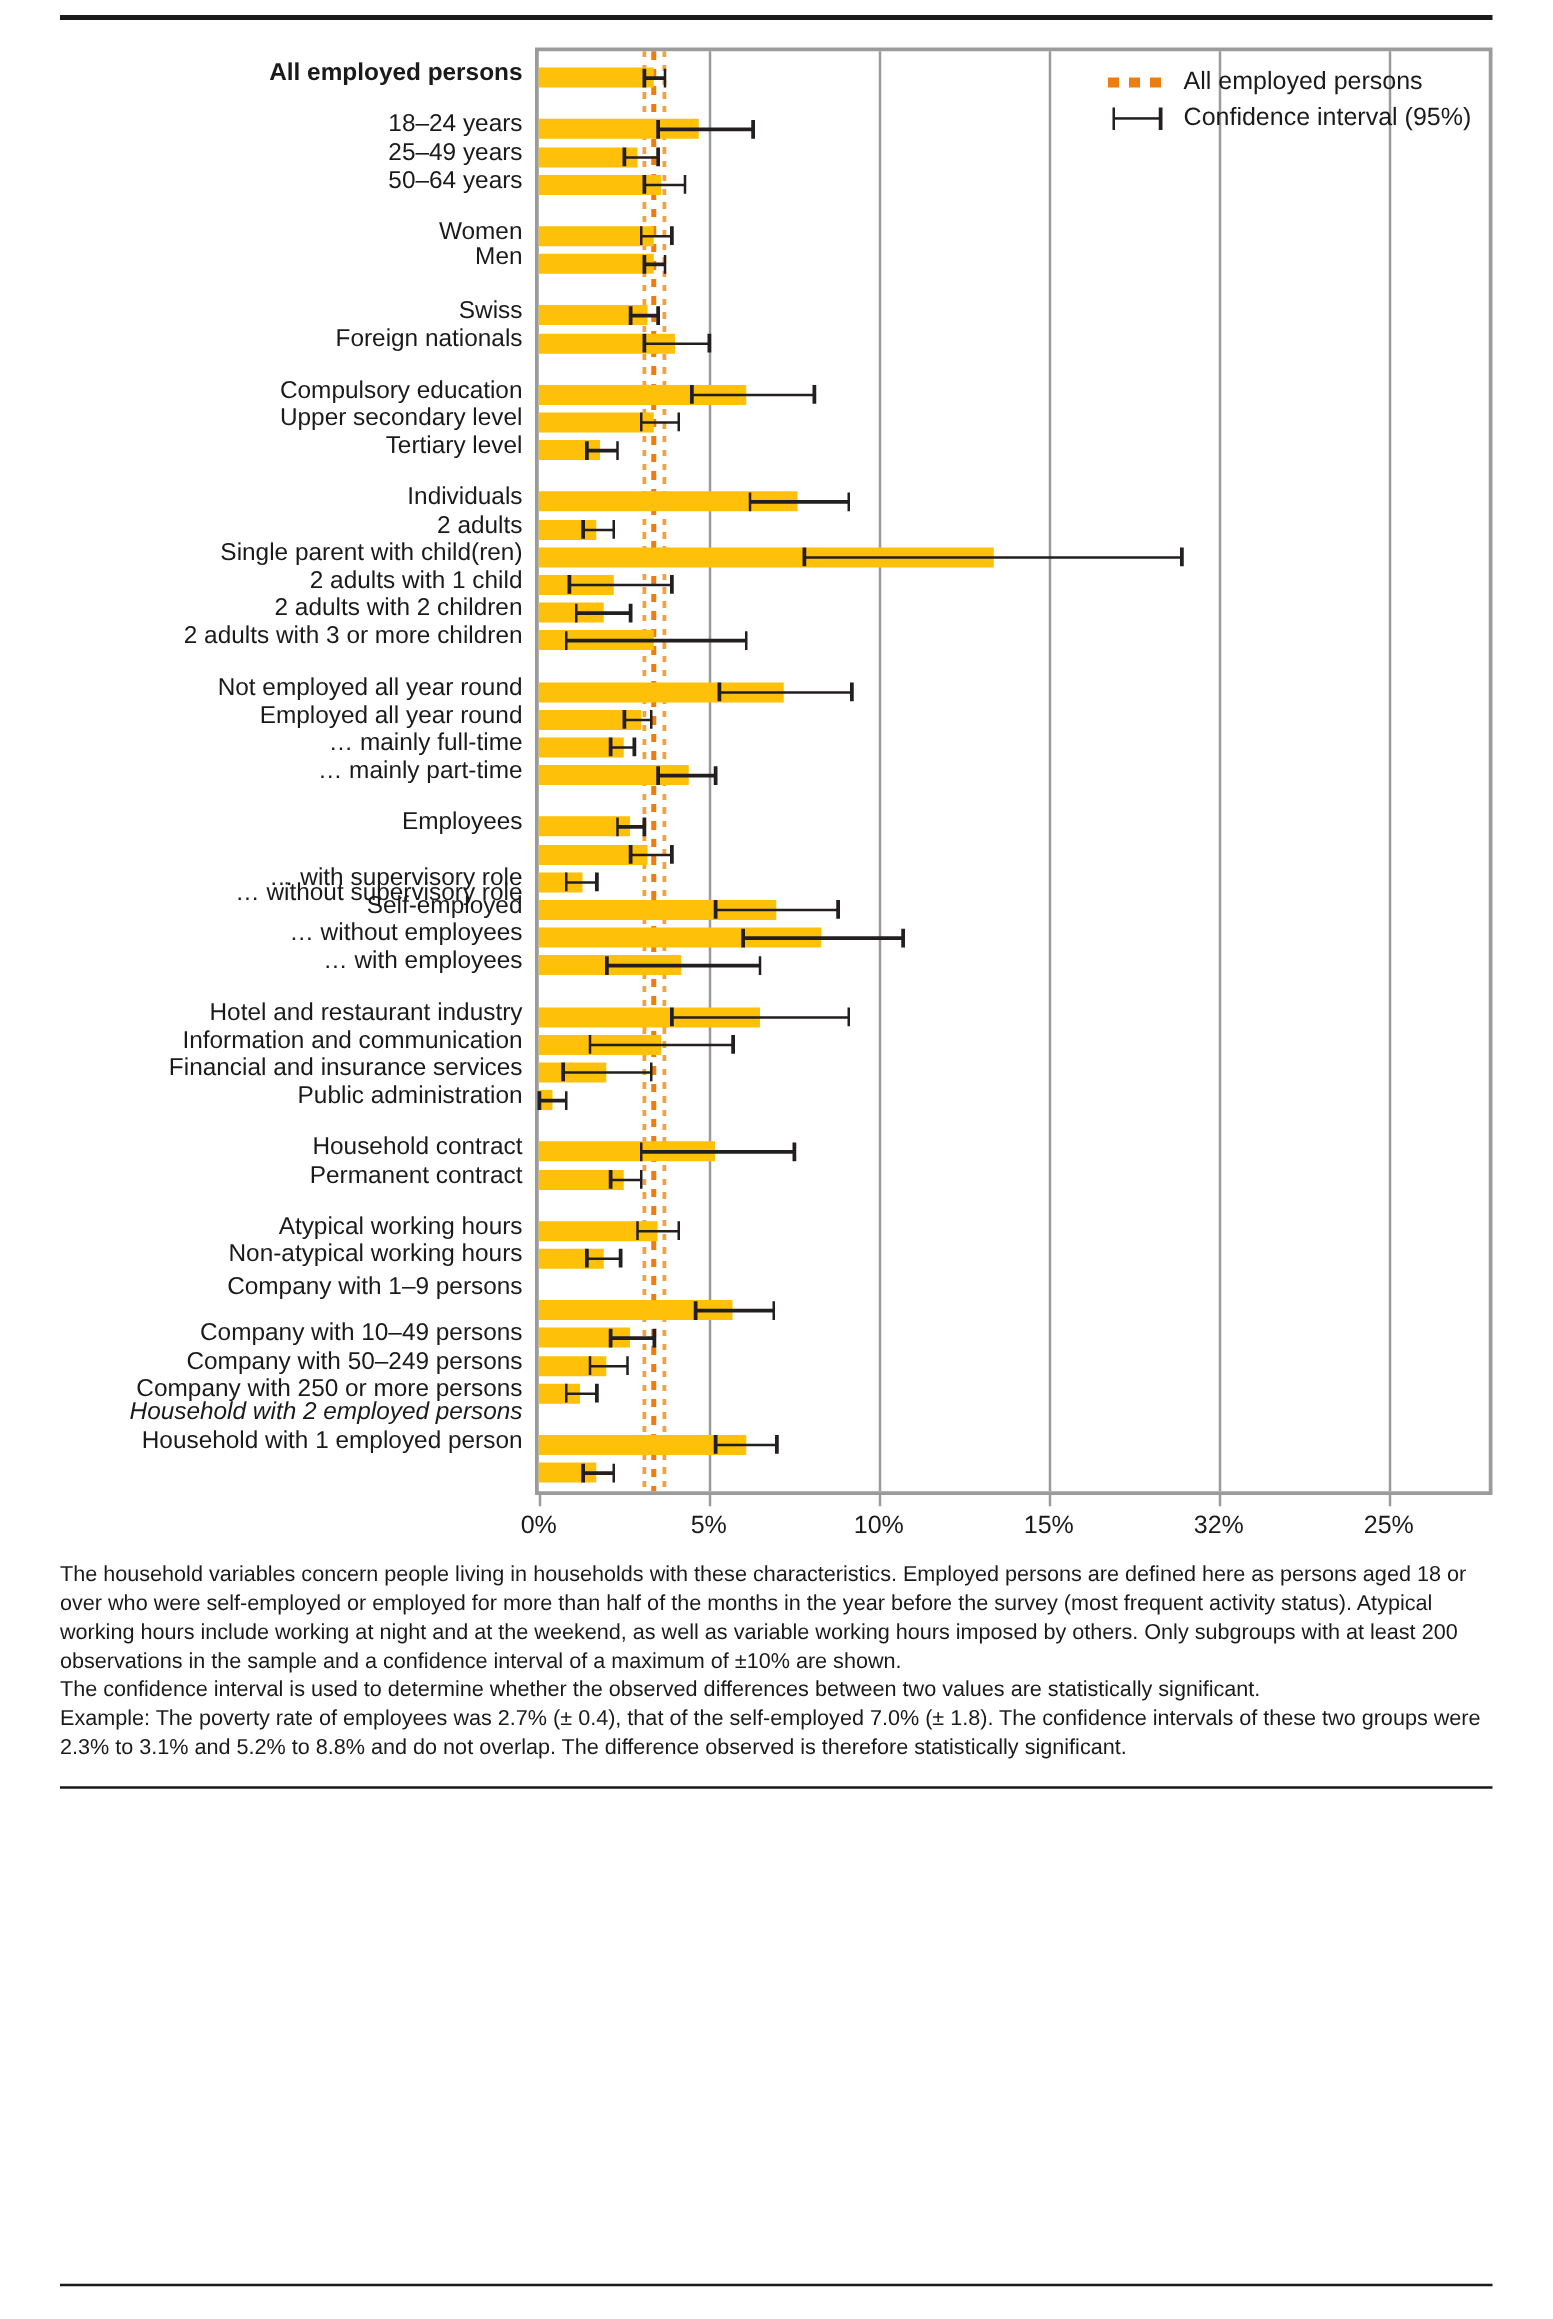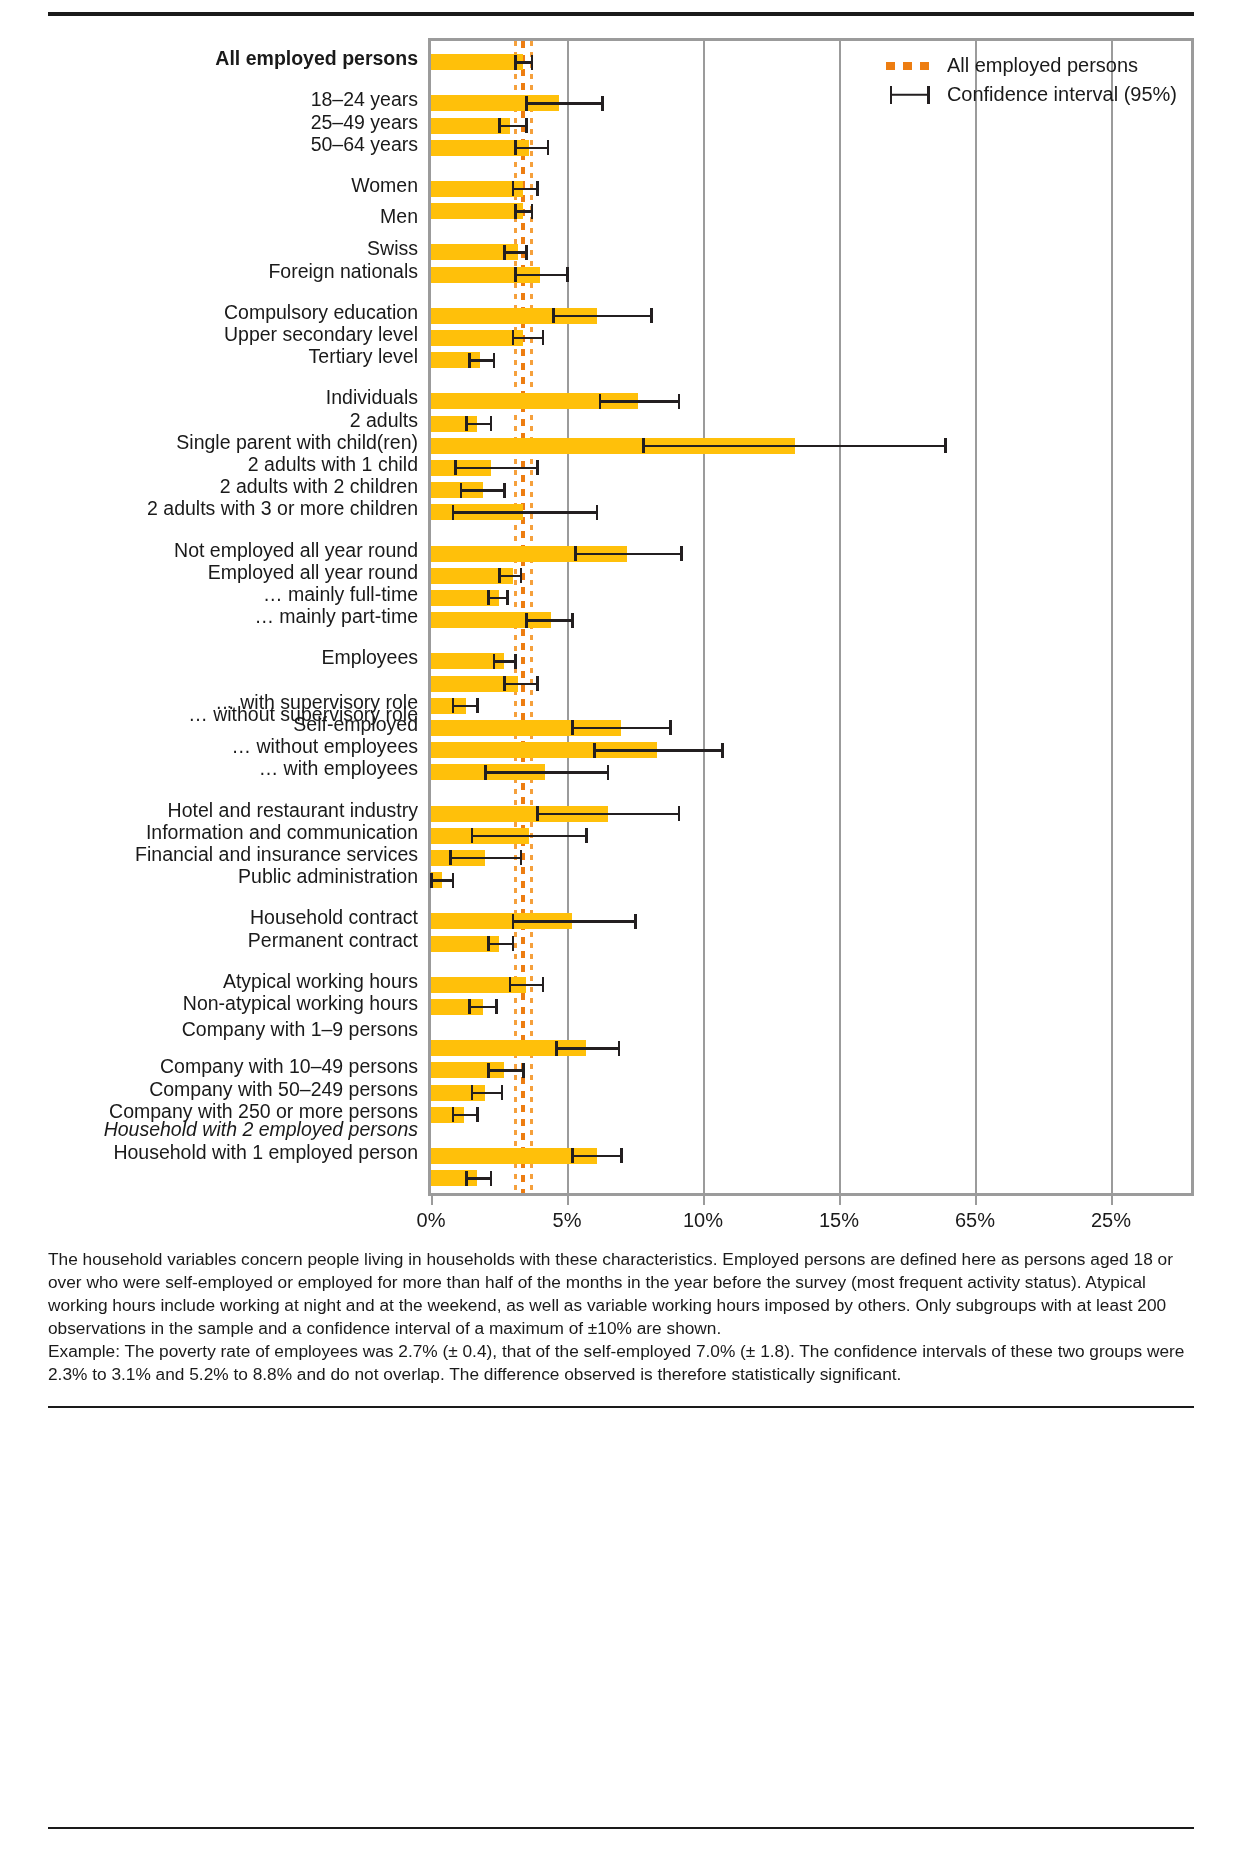--- a/index.html
+++ b/index.html
@@ -136,21 +136,21 @@
   <div class="title-rule"></div>
 
   <div class="chart-wrap">
     <div class="chart">
       <div class="labels" id="labels" style="height: 1158.2px;">
           <div class="rowlabel bold" style="top: 11.1px;">All employed persons</div>
           <div class="rowlabel" style="top: 52.3px;">18–24 years</div>
           <div class="rowlabel" style="top: 74.5px;">25–49 years</div>
           <div class="rowlabel" style="top: 96.7px;">50–64 years</div>
           <div class="rowlabel" style="top: 137.9px;">Women</div>
-          <div class="rowlabel" style="top: 169px;">Men</div>
+          <div class="rowlabel" style="top: 158px;">Men</div>
           <div class="rowlabel" style="top: 201.3px;">Swiss</div>
           <div class="rowlabel" style="top: 223.5px;">Foreign nationals</div>
           <div class="rowlabel" style="top: 264.7px;">Compulsory education</div>
           <div class="rowlabel" style="top: 286.9px;">Upper secondary level</div>
           <div class="rowlabel" style="top: 309.1px;">Tertiary level</div>
           <div class="rowlabel" style="top: 350.3px;">Individuals</div>
           <div class="rowlabel" style="top: 372.5px;">2 adults</div>
           <div class="rowlabel" style="top: 394.7px;">Single parent with child(ren)</div>
           <div class="rowlabel" style="top: 416.9px;">2 adults with 1 child</div>
           <div class="rowlabel" style="top: 439.1px;">2 adults with 2 children</div>
@@ -374,27 +374,28 @@
     <div class="xaxis" id="xaxis">
         <div class="xtick" style="left: 3px;"></div>
         <div class="xlab" style="left: 3px;">0%</div>
         <div class="xtick" style="left: 139px;"></div>
         <div class="xlab" style="left: 139px;">5%</div>
         <div class="xtick" style="left: 275px;"></div>
         <div class="xlab" style="left: 275px;">10%</div>
         <div class="xtick" style="left: 411px;"></div>
         <div class="xlab" style="left: 411px;">15%</div>
         <div class="xtick" style="left: 547px;"></div>
-        <div class="xlab" style="left: 547px;">65%</div>
+        <div class="xlab" style="left: 547px;">32%</div>
         <div class="xtick" style="left: 683px;"></div>
         <div class="xlab" style="left: 683px;">25%</div>
       </div>
   </div>
 
   <div class="notes">
     <p>The household variables concern people living in households with these characteristics. Employed persons are defined here as persons aged 18 or over who were self-employed or employed for more than half of the months in the year before the survey (most frequent activity status). Atypical working hours include working at night and at the weekend, as well as variable working hours imposed by others. Only subgroups with at least 200 observations in the sample and a confidence interval of a maximum of ±10% are shown.</p>
+    <p>The confidence interval is used to determine whether the observed differences between two values are statistically significant.</p>
     <p>Example: The poverty rate of employees was 2.7% (± 0.4), that of the self-employed 7.0% (± 1.8). The confidence intervals of these two groups were 2.3% to 3.1% and 5.2% to 8.8% and do not overlap. The difference observed is therefore statistically significant.</p>
   </div>
 
   <div class="src-rule"></div>
 
   <div class="bottom-rule"></div>
 </div>
 
 </body></html>

